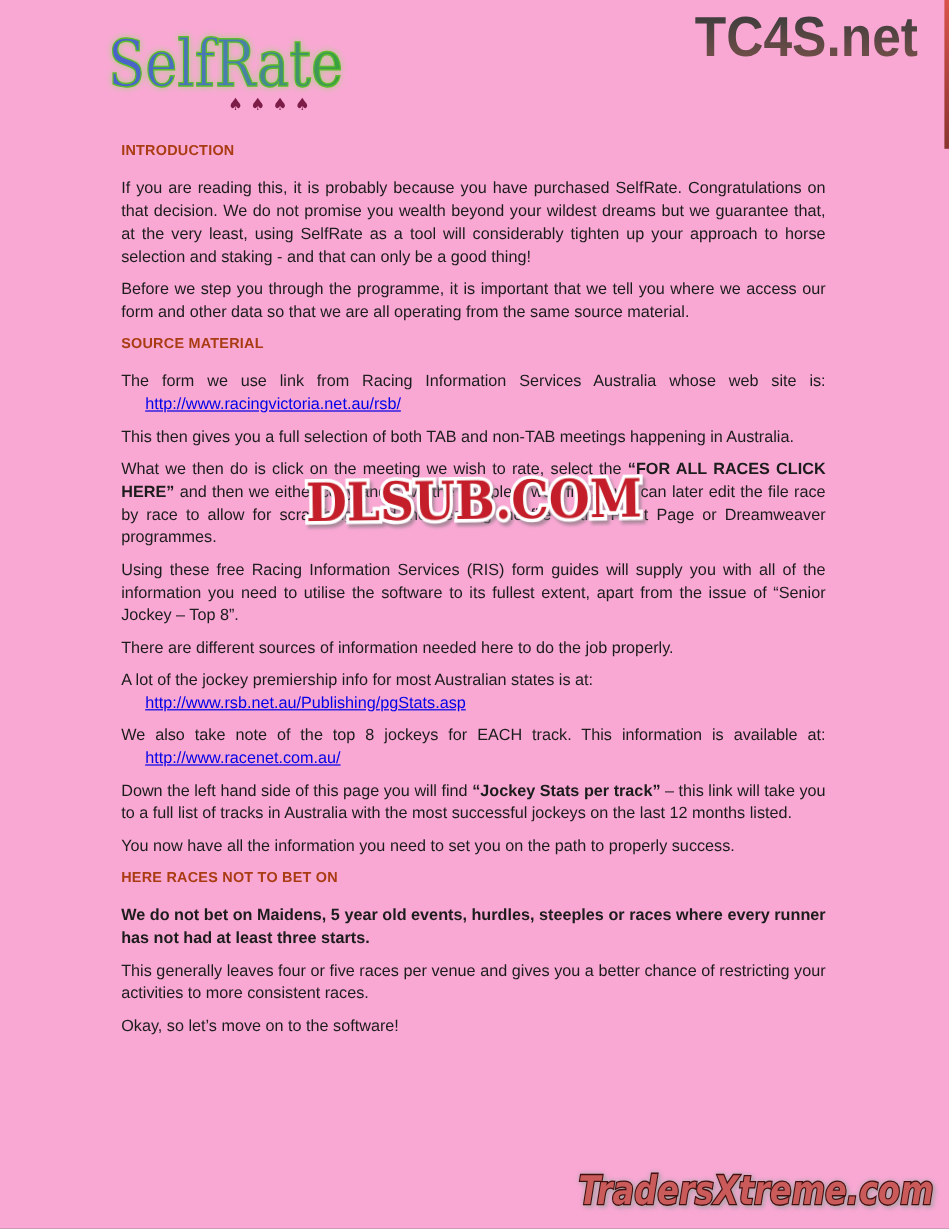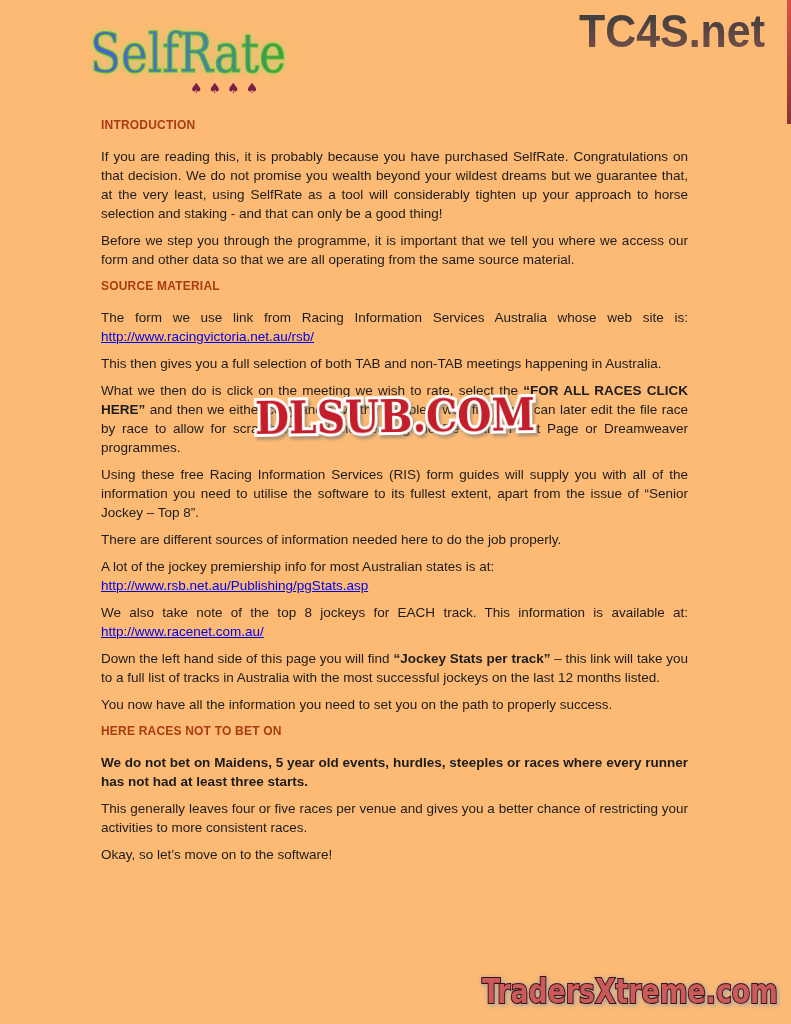--- a/index.html
+++ b/index.html
@@ -1,18 +1,18 @@
 <!DOCTYPE html>
 <html><head>
 <meta charset="utf-8">
 <style>
   html,body{margin:0;padding:0;background:#888;}
   .page{
     width:791px;height:1024px;position:relative;margin:0 auto;
-    background:#fdba74;overflow:hidden;
+    background:#f9a8d4;overflow:hidden;
     font-family:"Liberation Sans",sans-serif;color:#1c1c1c;
   }
   
   .red-strip{position:absolute;right:0;top:0;width:4px;height:124px;
     background:linear-gradient(#d9534b,#8a3430);}
   
   .hdr{position:relative;height:112px;}
   .selfrate{position:absolute;left:86px;top:22px;width:210px;}
   .spades{position:absolute;left:104px;top:58px;color:#7c1d48;
     font-size:14px;letter-spacing:6px;font-family:"DejaVu Sans",sans-serif;}
@@ -21,28 +21,28 @@
   .title-wrap{text-align:center;margin:6px 0 22px;height:23px;}
   .title{display:inline-block;margin:0;font-size:19px;line-height:21px;
     font-weight:bold;letter-spacing:.5px;color:#a93c12;
     border-bottom:2px solid #a93c12;padding-bottom:1px;}
   
   .content{padding:0 103px 0 101px;font-size:13.5px;line-height:19px;}
   .sec-heading{font-size:12px;line-height:18px;font-weight:bold;
     color:#a93c12;margin:4px 0 13px;letter-spacing:.2px;}
   .para{margin:0 0 8px;text-align:justify;}
   .b{font-weight:bold;}
-  .link{color:#0000e8;}
+  .link{color:#0000e8;margin-left:20px;}
   
   .wm-host{position:relative;}
   .wm{position:absolute;left:134px;top:8px;transform:rotate(-.8deg);
     pointer-events:none;filter:drop-shadow(2px 3px 1.5px rgba(110,110,110,.55));}
   .wm-text{font-family:"DejaVu Serif",serif;font-weight:bold;}
   
-  .footer-logo{position:absolute;right:6px;top:968px;}
+  .footer-logo{position:absolute;right:6px;top:968px;font-style:italic;}
   .fx-svg{filter:drop-shadow(0 0 2px rgba(170,170,170,.9)) drop-shadow(2px 2px 1px rgba(160,160,160,.5));}
   .self-svg{filter:drop-shadow(0 0 3px rgba(140,225,100,.75));}
 </style>
 </head>
 <body>
 
 <div class="page">
 
   <div class="red-strip"></div>
 

